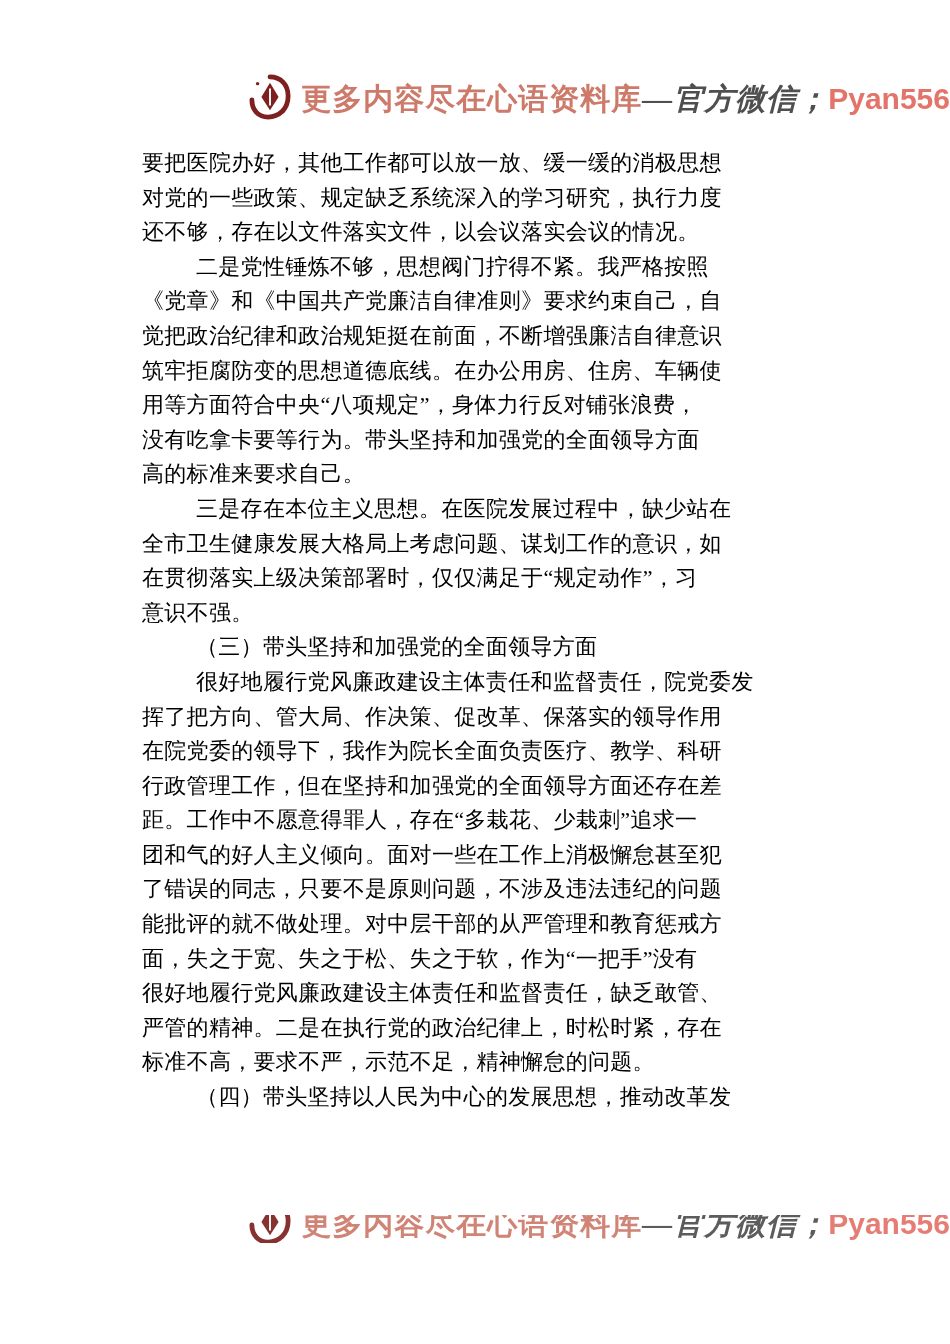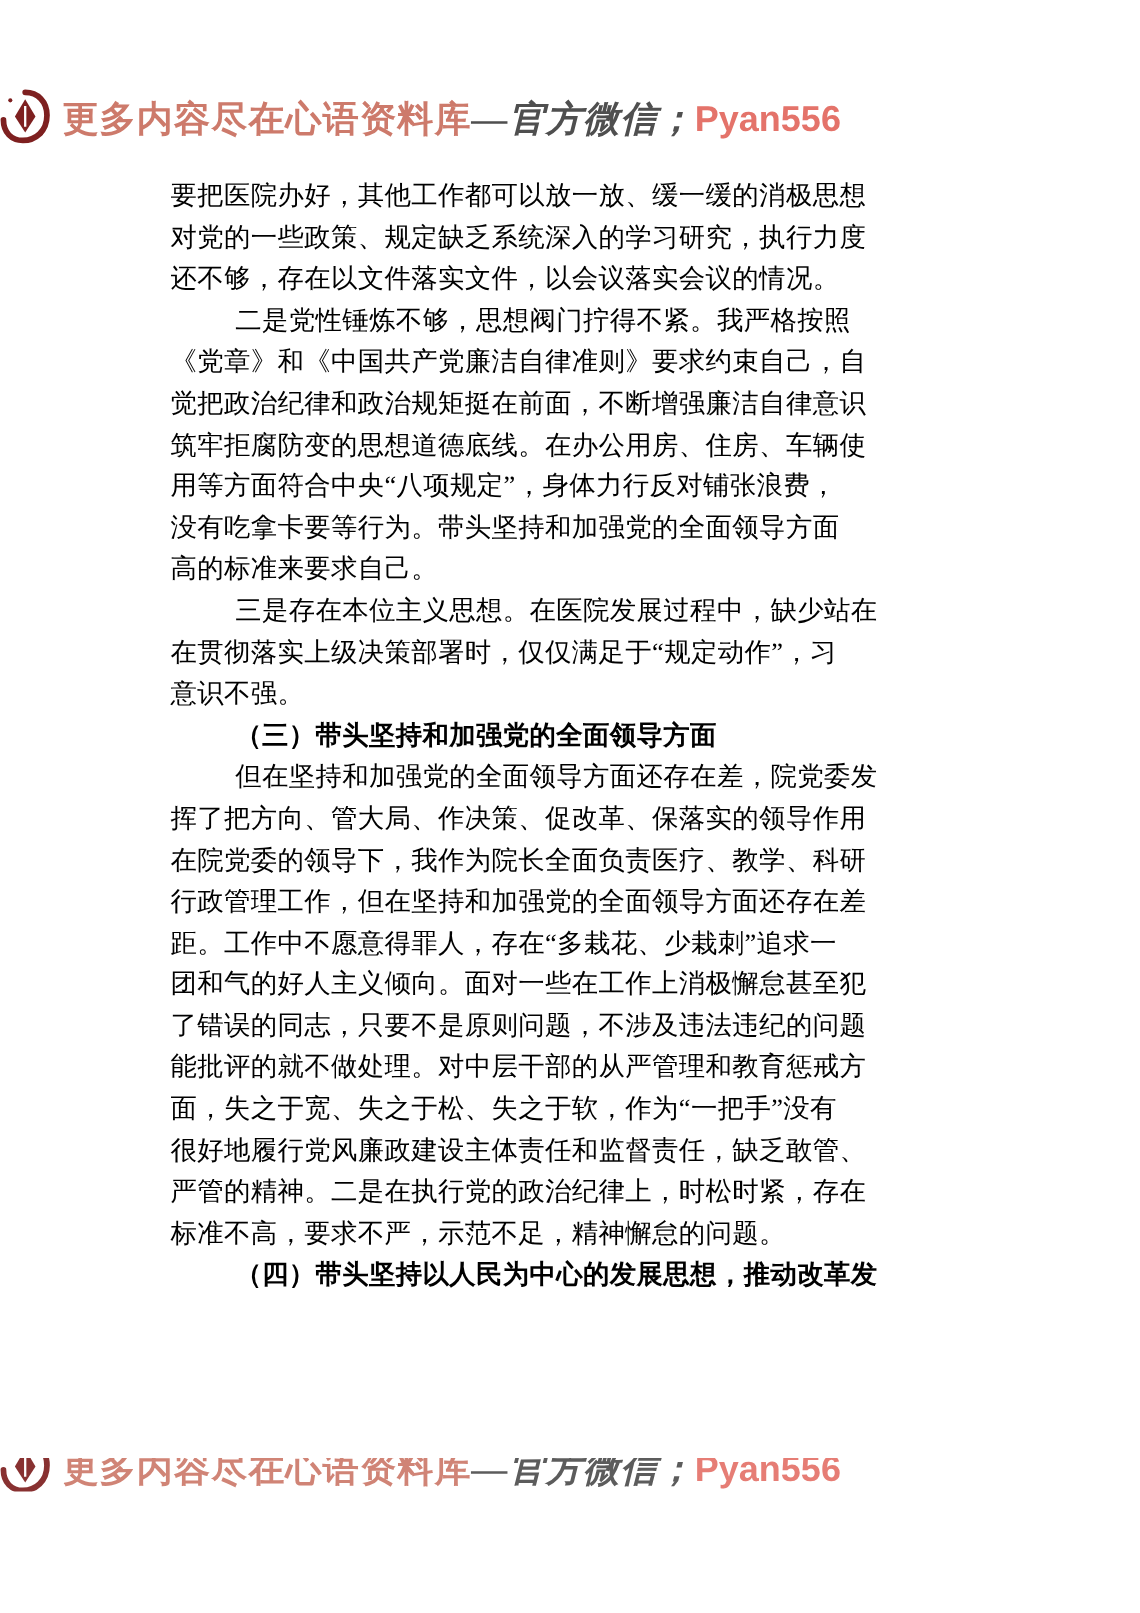--- a/index.html
+++ b/index.html
@@ -13,21 +13,21 @@
       height: 1344px;
       background: #ffffff;
       overflow: hidden;
       font-family: "Liberation Serif", "DejaVu Serif", serif;
     }
 
     
     .watermark-row {
       display: flex;
       align-items: center;
-      justify-content: flex-start;
+      justify-content: flex-end;
       gap: 10px;
       white-space: nowrap;
     }
     .header-wm {
       position: absolute;
       top: 74px;
       left: 0;
       right: 0;
     }
     .wm-logo { flex: 0 0 auto; }
@@ -69,21 +69,21 @@
     }
     .line {
       font-size: 22px;
       line-height: 34.6px;
       height: 34.6px;
       color: #000000;
       white-space: nowrap;
       letter-spacing: 0.3px;
     }
     .line.indent { text-indent: 54px; }
-    .line.bold   { font-weight: bold; }
+    .line.bold   { font-weight: normal; }
   </style>
 </head>
 <body>
 
 <div class="page">
 
   <div class="watermark-row header-wm">
     <span class="wm-logo">
       <svg width="42" height="46" viewBox="0 0 44 48">
         <path d="M22 3 C33 3 41 11 41 23 C41 37 31 45 20 45 C10 45 3 38 3 27" fill="none" stroke="#7e2020" stroke-width="5" stroke-linecap="round"></path>
@@ -101,24 +101,25 @@
       <div class="line">对党的一些政策、规定缺乏系统深入的学习研究，执行力度</div>
       <div class="line">还不够，存在以文件落实文件，以会议落实会议的情况。</div>
       <div class="line indent">二是党性锤炼不够，思想阀门拧得不紧。我严格按照</div>
       <div class="line">《党章》和《中国共产党廉洁自律准则》要求约束自己，自</div>
       <div class="line">觉把政治纪律和政治规矩挺在前面，不断增强廉洁自律意识</div>
       <div class="line">筑牢拒腐防变的思想道德底线。在办公用房、住房、车辆使</div>
       <div class="line">用等方面符合中央“八项规定”，身体力行反对铺张浪费，</div>
       <div class="line">没有吃拿卡要等行为。带头坚持和加强党的全面领导方面</div>
       <div class="line">高的标准来要求自己。</div>
       <div class="line indent">三是存在本位主义思想。在医院发展过程中，缺少站在</div>
+      <div class="line">全市卫生健康发展大格局上考虑问题、谋划工作的意识，如</div>
       <div class="line">在贯彻落实上级决策部署时，仅仅满足于“规定动作”，习</div>
       <div class="line">意识不强。</div>
       <div class="line indent bold">（三）带头坚持和加强党的全面领导方面</div>
-      <div class="line indent">但在坚持和加强党的全面领导方面还存在差，院党委发</div>
+      <div class="line indent">很好地履行党风廉政建设主体责任和监督责任，院党委发</div>
       <div class="line">挥了把方向、管大局、作决策、促改革、保落实的领导作用</div>
       <div class="line">在院党委的领导下，我作为院长全面负责医疗、教学、科研</div>
       <div class="line">行政管理工作，但在坚持和加强党的全面领导方面还存在差</div>
       <div class="line">距。工作中不愿意得罪人，存在“多栽花、少栽刺”追求一</div>
       <div class="line">团和气的好人主义倾向。面对一些在工作上消极懈怠甚至犯</div>
       <div class="line">了错误的同志，只要不是原则问题，不涉及违法违纪的问题</div>
       <div class="line">能批评的就不做处理。对中层干部的从严管理和教育惩戒方</div>
       <div class="line">面，失之于宽、失之于松、失之于软，作为“一把手”没有</div>
       <div class="line">很好地履行党风廉政建设主体责任和监督责任，缺乏敢管、</div>
       <div class="line">严管的精神。二是在执行党的政治纪律上，时松时紧，存在</div>

